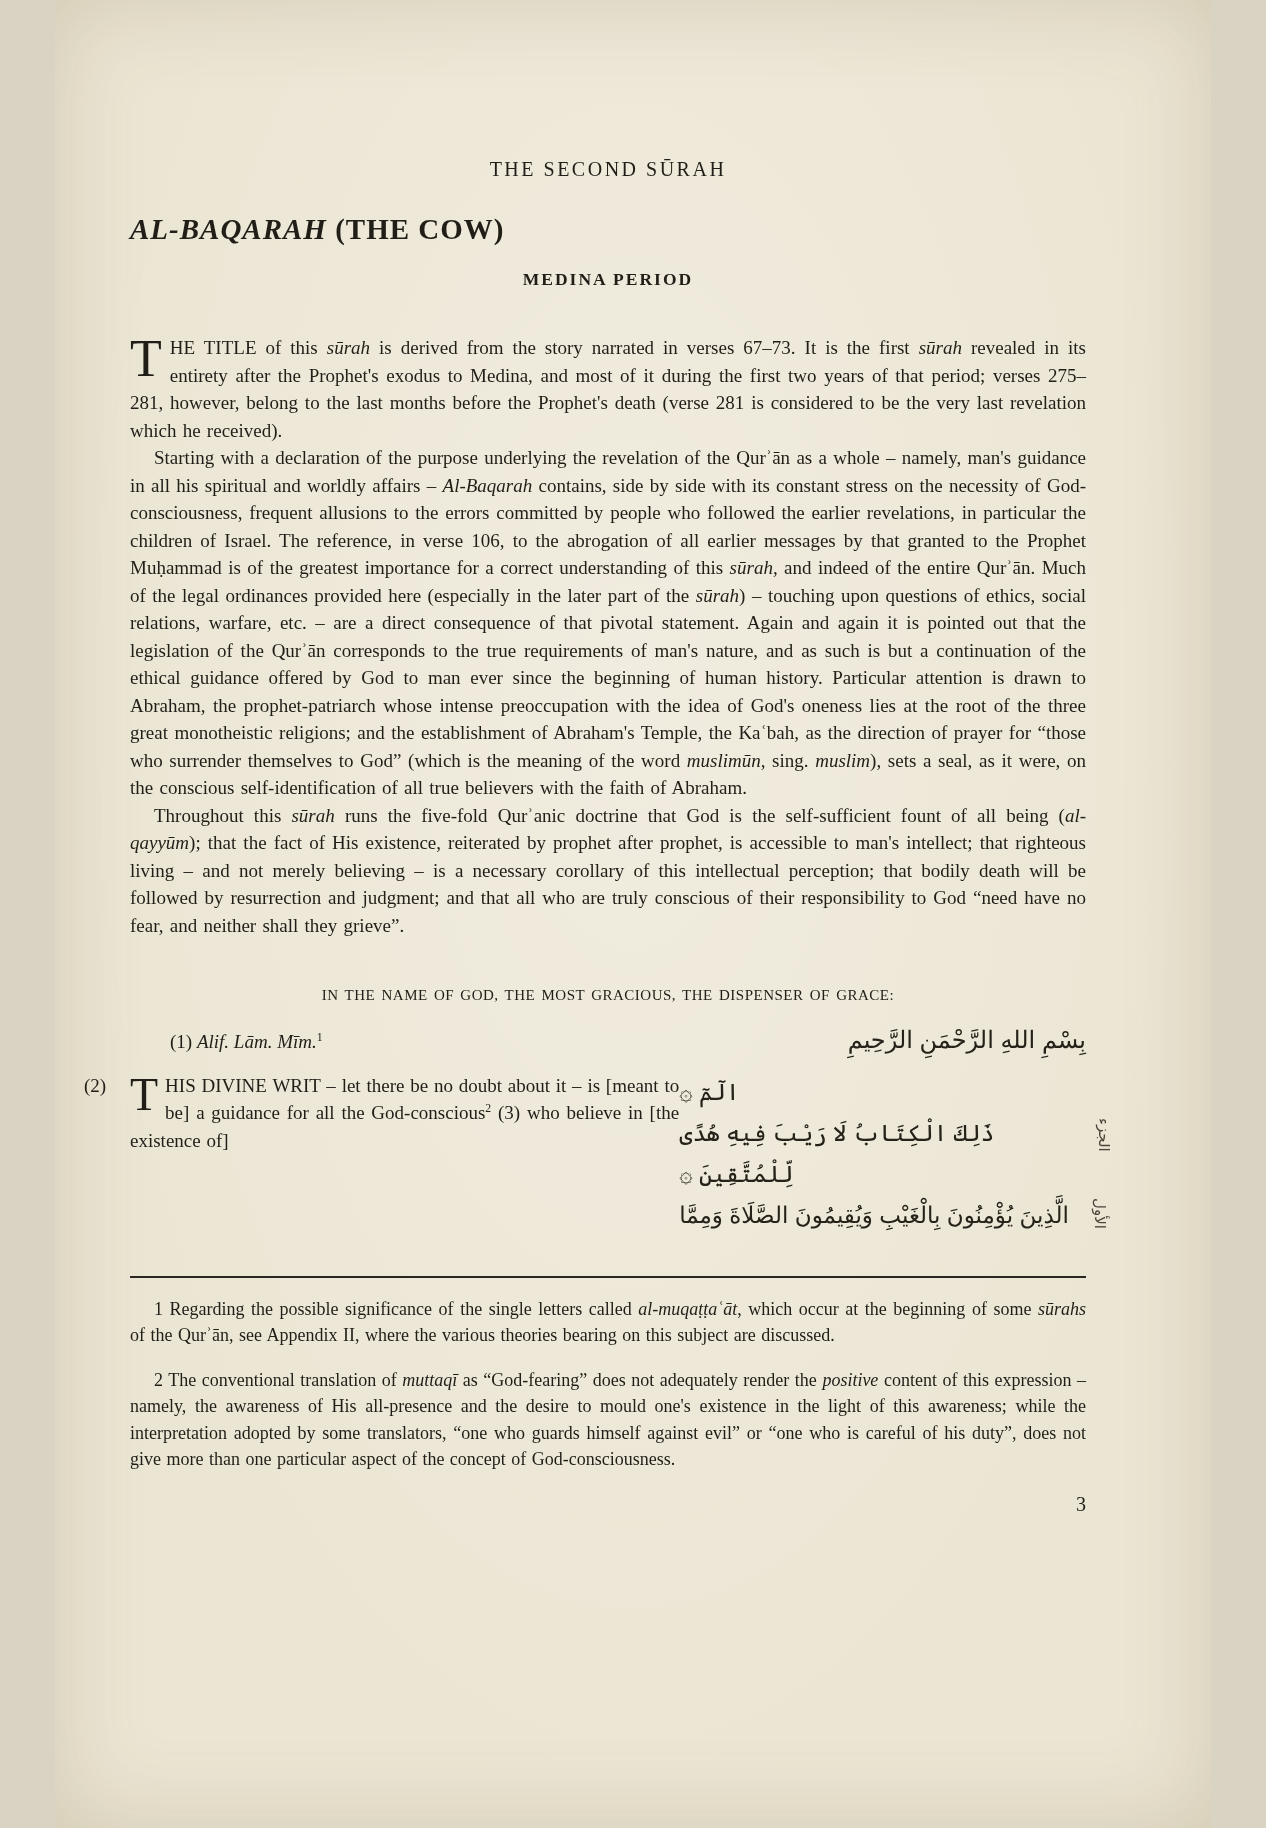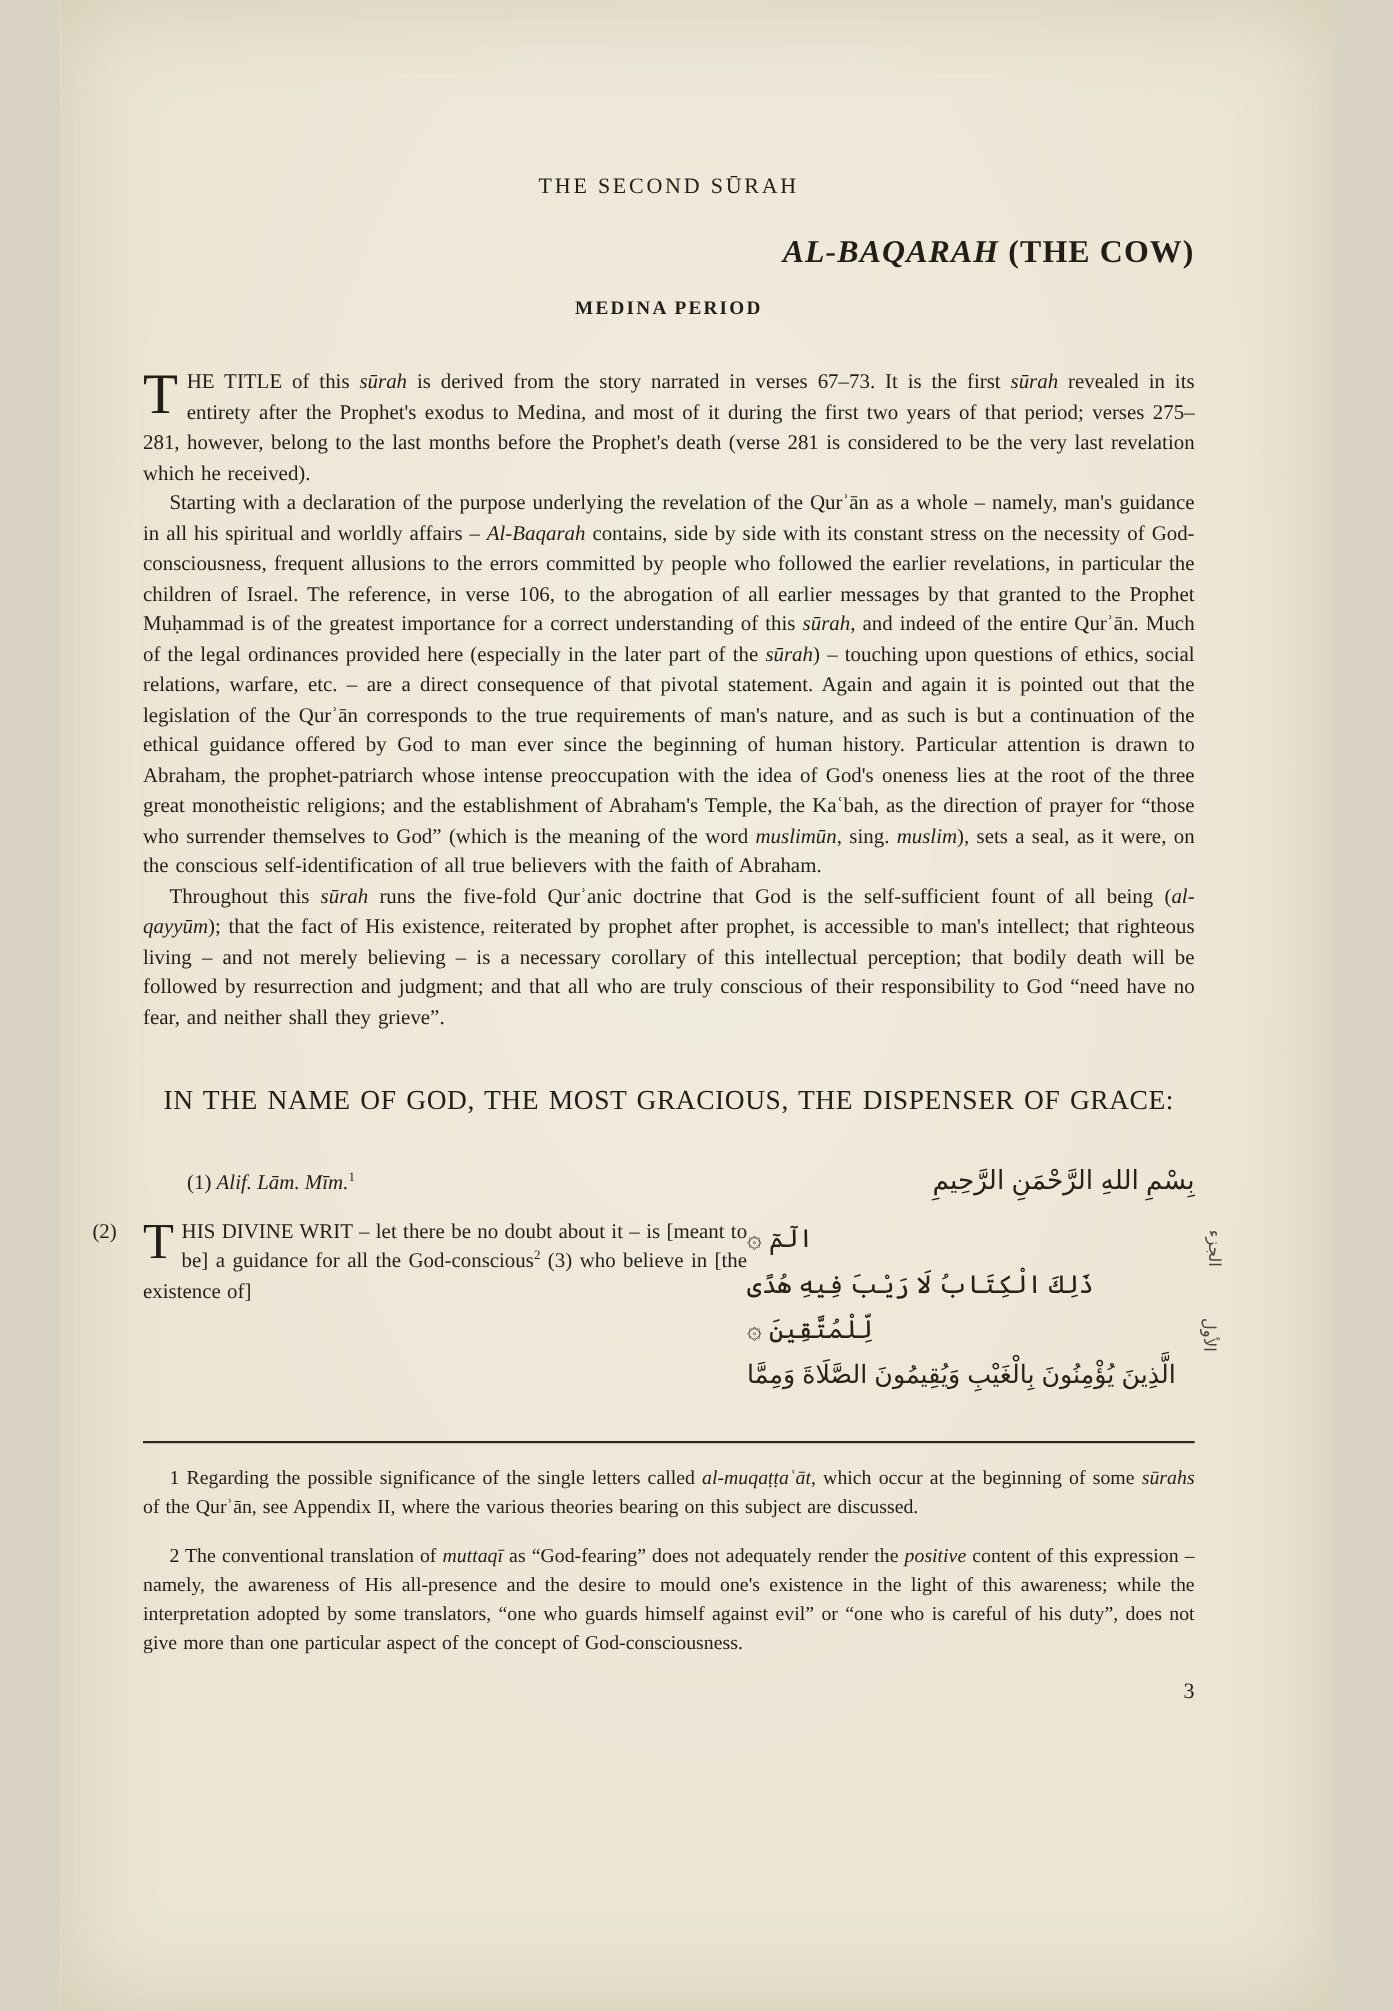--- a/index.html
+++ b/index.html
@@ -29,21 +29,21 @@
   .ordinal {
     margin-top: 158px;
     text-align: center;
     font-size: 20px;
     letter-spacing: 2.5px;
     font-weight: normal;
   }
 
   .surah-title {
     margin-top: 32px;
-    text-align: right;
+    text-align: left;
     font-size: 29px;
     font-weight: bold;
     letter-spacing: 1px;
   }
 
   .period {
     margin-top: 23px;
     text-align: center;
     font-size: 17.5px;
     letter-spacing: 2px;
@@ -66,31 +66,31 @@
     line-height: 44px;
     padding: 3px 8px 0 0;
   }
 
   .it { font-style: italic; }
   sup { font-size: 62%; line-height: 0; }
 
   .invocation {
     margin-top: 48px;
     text-align: center;
-    font-size: 25px;
+    font-size: 15px;
     letter-spacing: 0.5px;
     word-spacing: 2px;
   }
 
   .verse-row {
     display: flex;
     justify-content: space-between;
     align-items: flex-start;
   }
-  .row1 { margin-top: 44px; align-items: baseline; }
+  .row1 { margin-top: 22px; align-items: baseline; }
   .row2 { margin-top: 16px; }
 
   .v-eng {
     font-size: 19px;
     line-height: 27.5px;
   }
   .v1 { margin-left: 40px; }
 
   .v2-wrap { position: relative; width: 588px; }
   .v2-marker {

